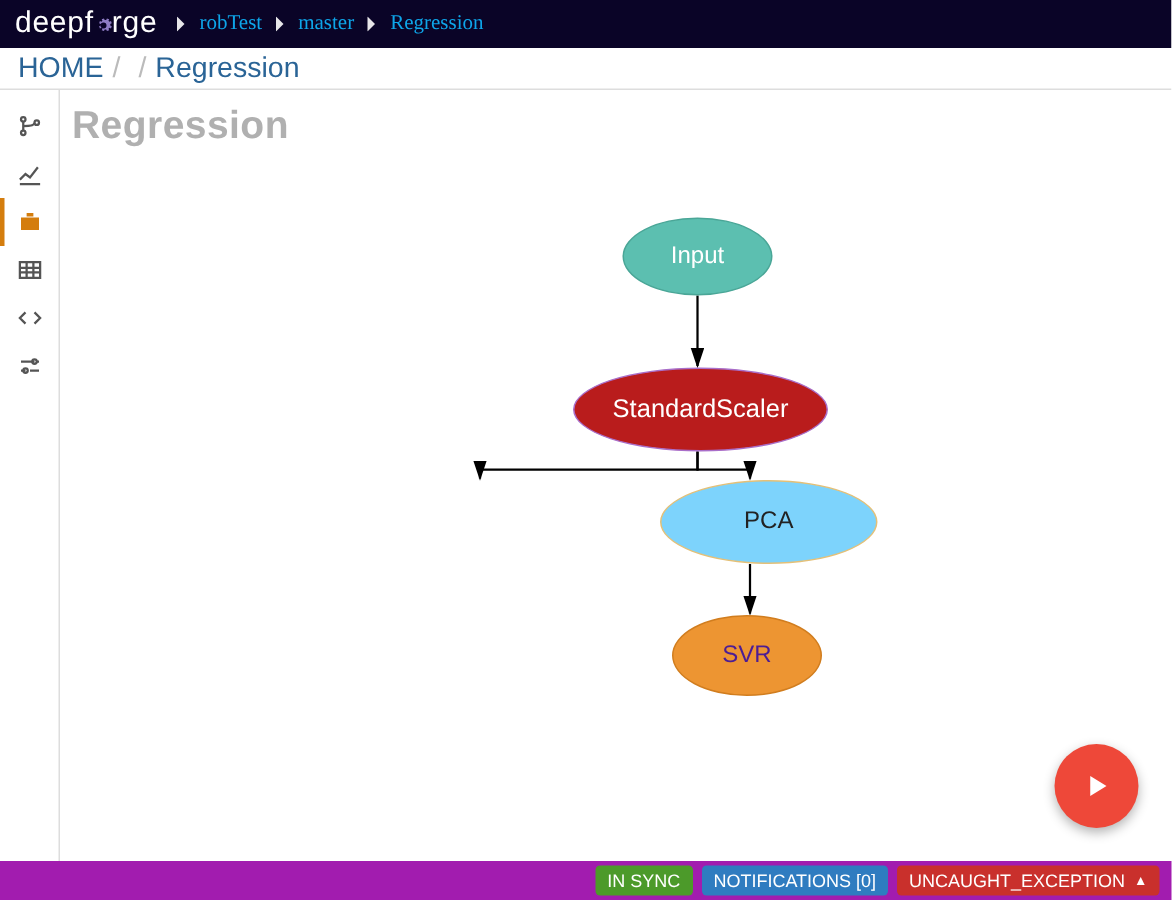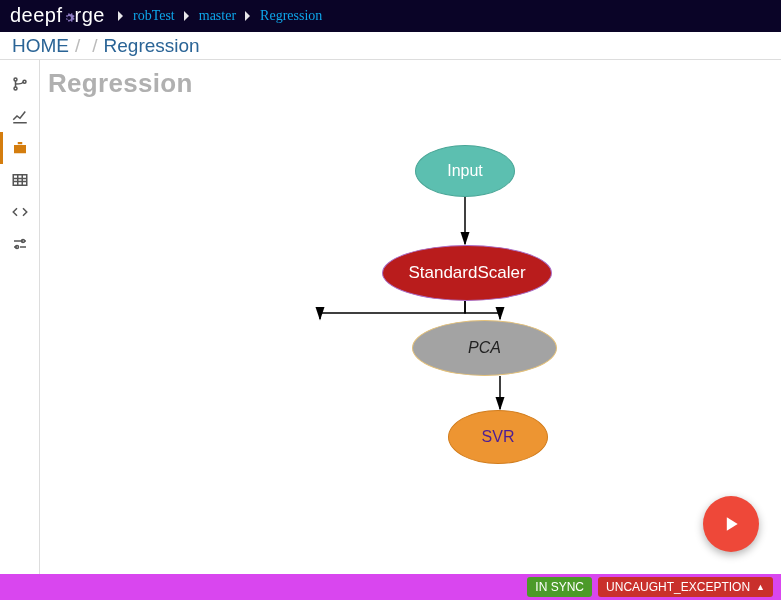--- a/index.html
+++ b/index.html
@@ -29,28 +29,28 @@
   
   .canvas-area { position:absolute; left:40px; top:60px; right:0; bottom:26px; overflow:hidden; }
   .canvas-title { position:absolute; top:8px; left:8px; font-size:26px; font-weight:600; color:#b0b0b0; letter-spacing:.3px; }
 
   .diagram { position:absolute; inset:0; }
 
   .node { position:absolute; border-radius:50%; display:flex; align-items:center; justify-content:center; font-size:16px; color:#111; cursor:pointer; border:1px solid rgba(0,0,0,.15); }
   .node.in-node { width:100px; height:52px; background:#5cbfb0; top:85px; left:375px; color:#fff; border-color:#4aa697;}
   .node.ss-node { width:170px; height:56px; background:#b91c1c; top:185px; left:342px; color:#fff; border-color:#a96ec9; font-size:17px;}
   .node.gb-node { width:175px; height:56px; background:#ed9532; top:260px; left:192px; color:#fff; border-color:#d17d1e;}
-  .node.pca-node { width:145px; height:56px; background:#a3a3a3; top:260px; left:372px; color:#222; border-color:#e4c078;font-style:italic;}
+  .node.pca-node { width:145px; height:56px; background:#7dd3fc; top:260px; left:400px; color:#222; border-color:#e4c078;}
   .node.svr-node { width:100px; height:54px; background:#ed9532; top:350px; left:408px; color:#4c1d95; border-color:#d17d1e;}
 
   
   .fab { position:absolute; right:22px; bottom:22px; width:56px; height:56px; border-radius:50%; background:#ee4839; display:flex; align-items:center; justify-content:center; color:#fff; cursor:pointer; box-shadow:0 3px 8px rgba(0,0,0,.3); }
 
   
-  .status { position:absolute; left:0; right:0; bottom:0; height:26px; background:#d946ef; display:flex; justify-content:flex-end; align-items:center; padding:0 8px; font-size:12px; gap:6px; }
+  .status { position:absolute; left:0; right:0; bottom:0; height:26px; background:#a21caf; display:flex; justify-content:flex-end; align-items:center; padding:0 8px; font-size:12px; gap:6px; }
   .badge { border-radius:3px; padding:3px 8px; color:#fff; cursor:pointer; }
   .b-sync { background:#4c9a2a; }
   .b-not  { background:#2f7cc0; }
   .b-err  { background:#c9302c; display:flex; align-items:center; gap:6px; }
   .b-err .arrow { font-size:9px; }
 </style>
 </head>
 <body>
 
 <div class="topbar">
@@ -142,17 +142,18 @@
 
   <div class="fab">
     <svg width="20" height="20" viewBox="0 0 24 24" fill="#fff">
         <path d="M7 4l13 8-13 8z"></path>
       </svg>
   </div>
 </div>
 
 <div class="status">
   <span class="badge b-sync">IN SYNC</span>
+  <span class="badge b-not">NOTIFICATIONS [0]</span>
   <span class="badge b-err">
     <span>UNCAUGHT_EXCEPTION</span>
     <span class="arrow">▲</span>
   </span>
 </div>
 
 </body></html>

